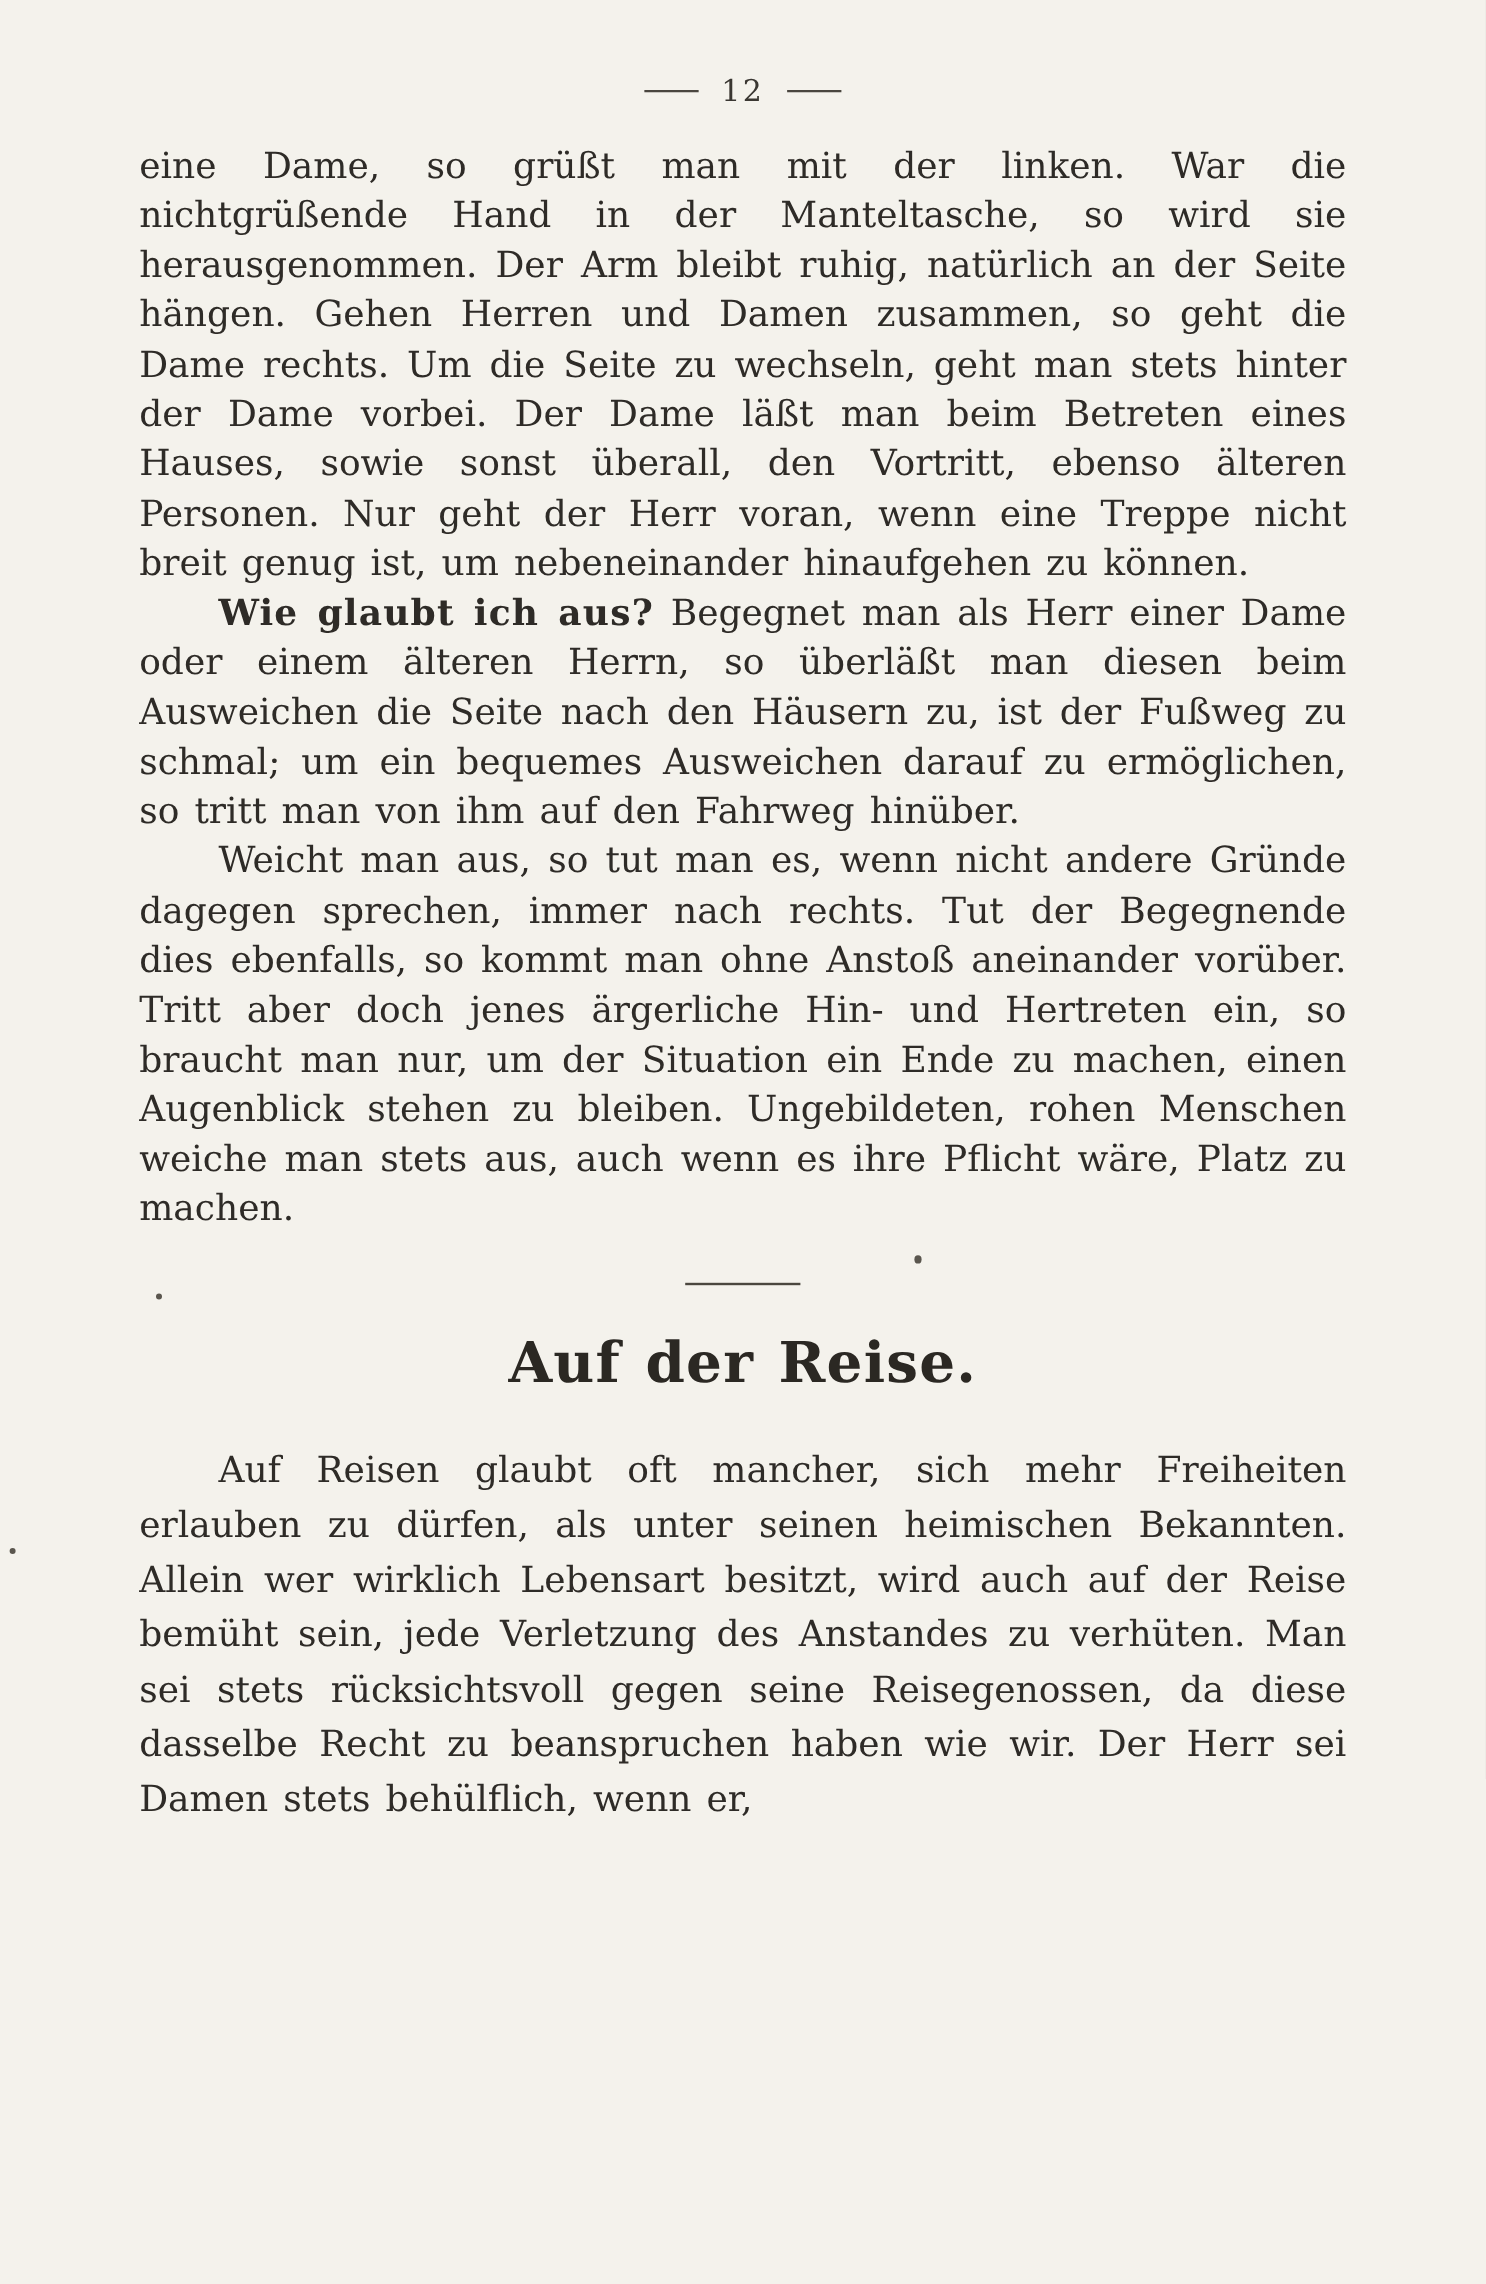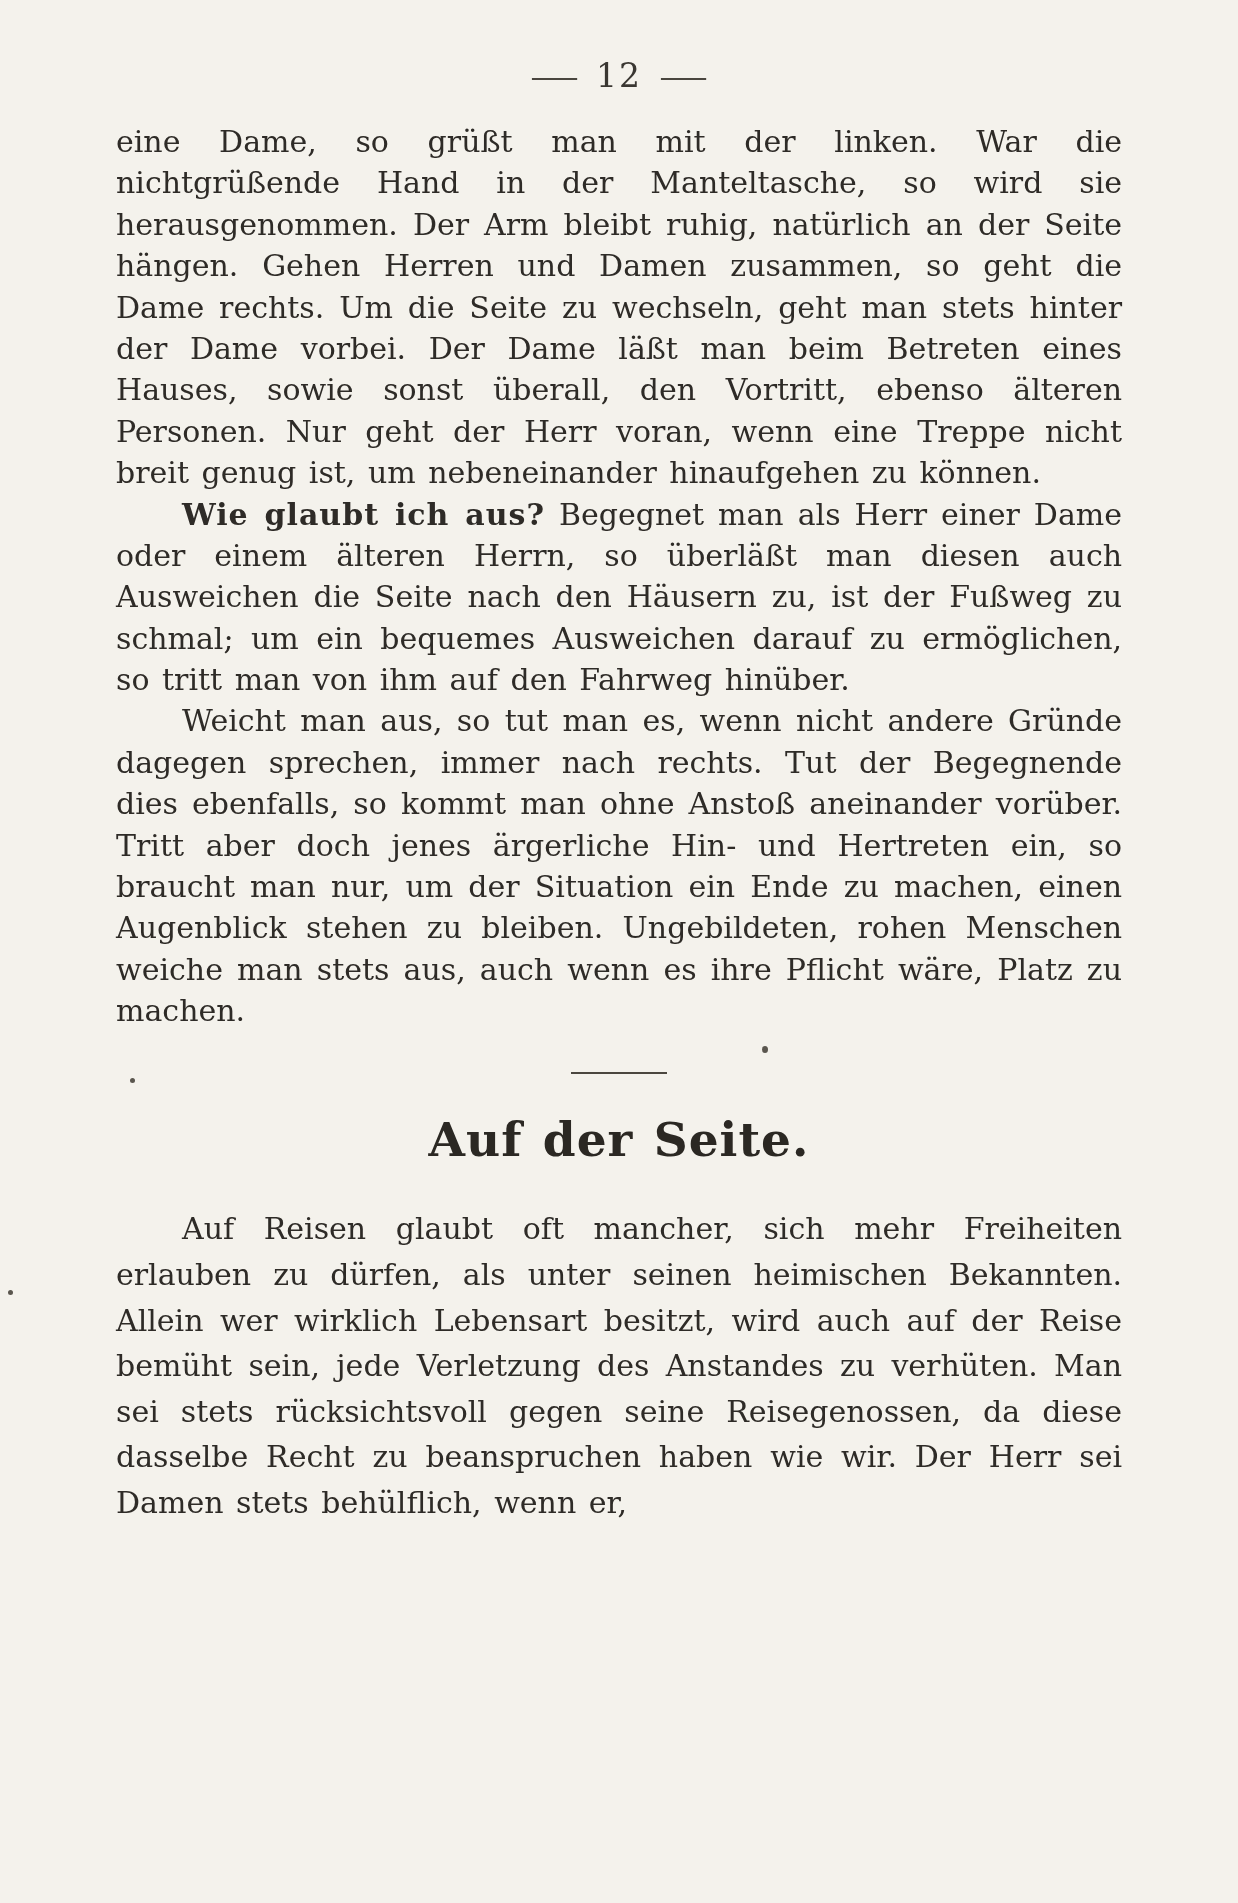--- a/index.html
+++ b/index.html
@@ -24,21 +24,21 @@
     font-size: 31px;
     color: #3a3732;
   }
   .page-header .dash {
     display: inline-block;
     margin: 0 26px;
     transform: scaleX(1.6);
     color: #4a463f;
   }
   .page-header .page-num {
-    font-size: 33px;
+    font-size: 25px;
     letter-spacing: 2px;
     text-align: center;
   }
   .text-block {
     padding: 26px 116px 0 116px;
     font-size: 30px;
     line-height: 1.38;
     text-align: justify;
     word-spacing: 3px;
     hyphens: auto;
@@ -88,27 +88,27 @@
 <div class="page">
 
   <header class="page-header">
     <span class="dash">—</span><span class="page-num">12</span><span class="dash">—</span>
   </header>
 
   <main class="text-block">
 
     <p class="no-indent">eine Dame, so grüßt man mit der linken. War die nichtgrüßende Hand in der Manteltasche, so wird sie herausgenommen. Der Arm bleibt ruhig, natürlich an der Seite hängen. Gehen Herren und Damen zusammen, so geht die Dame rechts. Um die Seite zu wechseln, geht man stets hinter der Dame vorbei. Der Dame läßt man beim Betreten eines Hauses, sowie sonst überall, den Vortritt, ebenso älteren Personen. Nur geht der Herr voran, wenn eine Treppe nicht breit genug ist, um nebeneinander hinaufgehen zu können.</p>
 
-    <p class="indent"><span class="lead-bold">Wie glaubt ich aus?</span><span> Begegnet man als Herr einer Dame oder einem älteren Herrn, so überläßt man diesen auch Ausweichen die Seite nach den Häusern zu, ist der Fußweg zu schmal; um ein bequemes Ausweichen darauf zu ermöglichen, so tritt man von ihm auf den Fahrweg hinüber.</span></p>
+    <p class="indent"><span class="lead-bold">Wie glaubt ich aus?</span><span> Begegnet man als Herr einer Dame oder einem älteren Herrn, so überläßt man diesen beim Ausweichen die Seite nach den Häusern zu, ist der Fußweg zu schmal; um ein bequemes Ausweichen darauf zu ermöglichen, so tritt man von ihm auf den Fahrweg hinüber.</span></p>
 
     <p class="indent">Weicht man aus, so tut man es, wenn nicht andere Gründe dagegen sprechen, immer nach rechts. Tut der Begegnende dies ebenfalls, so kommt man ohne Anstoß aneinander vorüber. Tritt aber doch jenes ärgerliche Hin- und Hertreten ein, so braucht man nur, um der Situation ein Ende zu machen, einen Augenblick stehen zu bleiben. Ungebildeten, rohen Menschen weiche man stets aus, auch wenn es ihre Pflicht wäre, Platz zu machen.</p>
 
     <hr class="section-divider">
 
-    <h1 class="section-heading">Auf der Seite.</h1>
+    <h1 class="section-heading">Auf der Reise.</h1>
 
     <div class="section-body">
       <p class="indent">Auf Reisen glaubt oft mancher, sich mehr Freiheiten erlauben zu dürfen, als unter seinen heimischen Bekannten. Allein wer wirklich Lebensart besitzt, wird auch auf der Reise bemüht sein, jede Verletzung des Anstandes zu verhüten. Man sei stets rücksichtsvoll gegen seine Reisegenossen, da diese dasselbe Recht zu beanspruchen haben wie wir. Der Herr sei Damen stets behülflich, wenn er,</p>
     </div>
 
   </main>
 
   <span class="scan-artifact artifact-1"></span>
   <span class="scan-artifact artifact-2"></span>
   <span class="scan-artifact artifact-3"></span>

